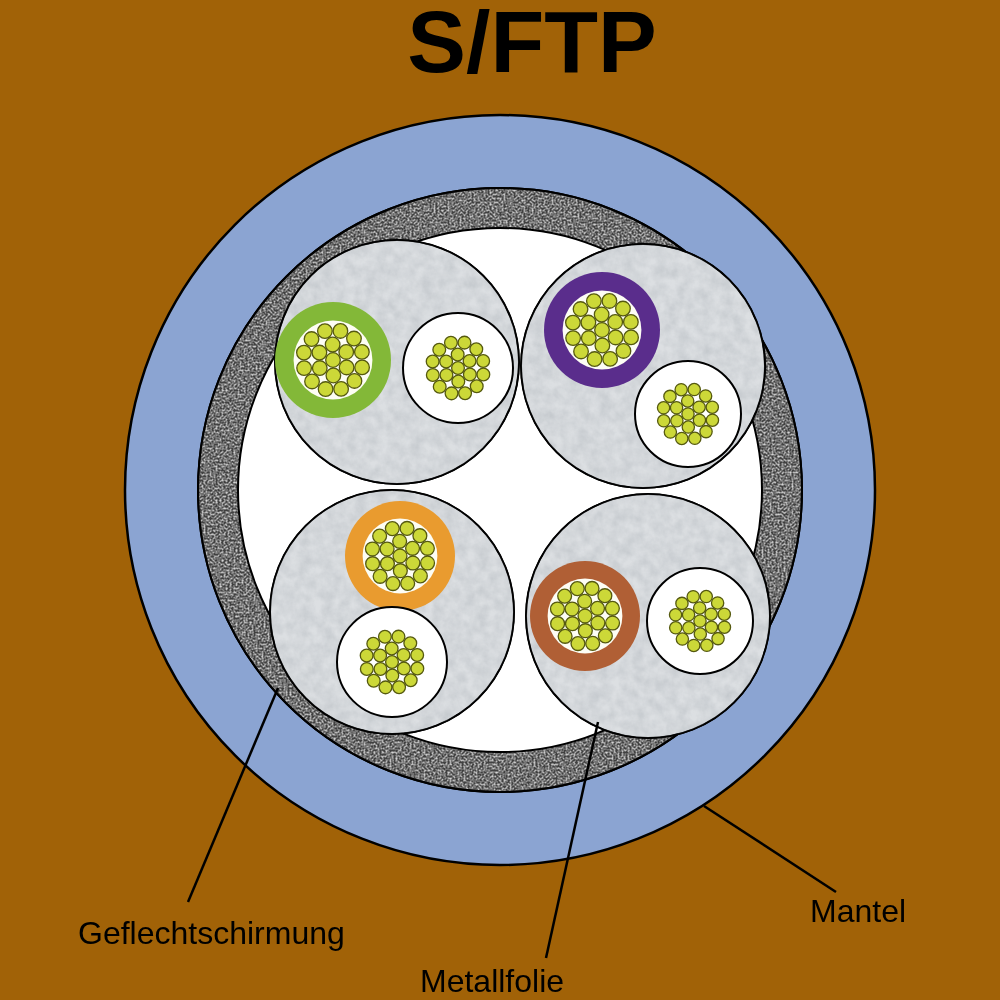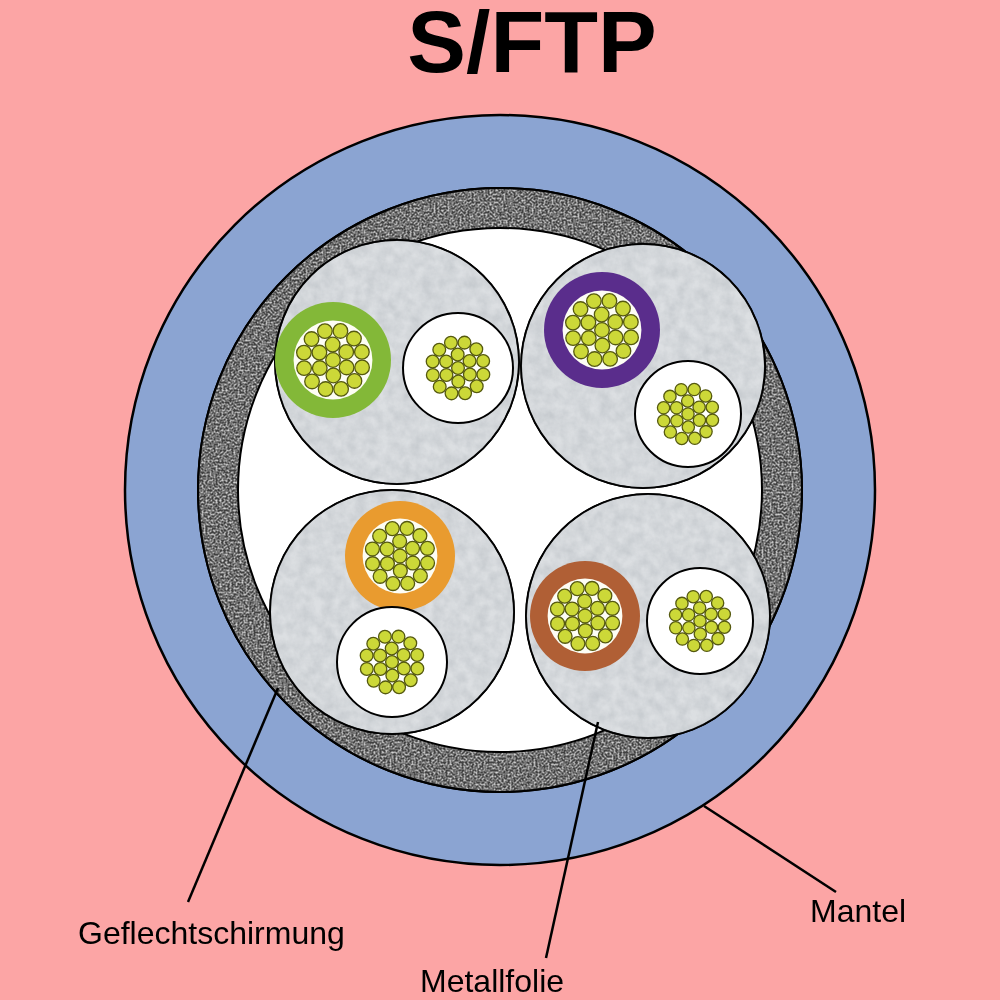--- a/index.html
+++ b/index.html
@@ -1,20 +1,20 @@
 <!DOCTYPE html>
 <html><head>
 <meta charset="utf-8">
 <style>
   html, body { margin: 0; padding: 0; background: #ffffff; }
   .stage {
     position: relative;
     width: 1000px;
     height: 1000px;
-    background: #fca5a5;
+    background: #a16207;
     overflow: hidden;
   }
   svg { display: block; }
   .title {
     font-family: "Liberation Sans", sans-serif;
     font-weight: 700;
     font-size: 88px;
     fill: #000000;
   }
   .lbl {

